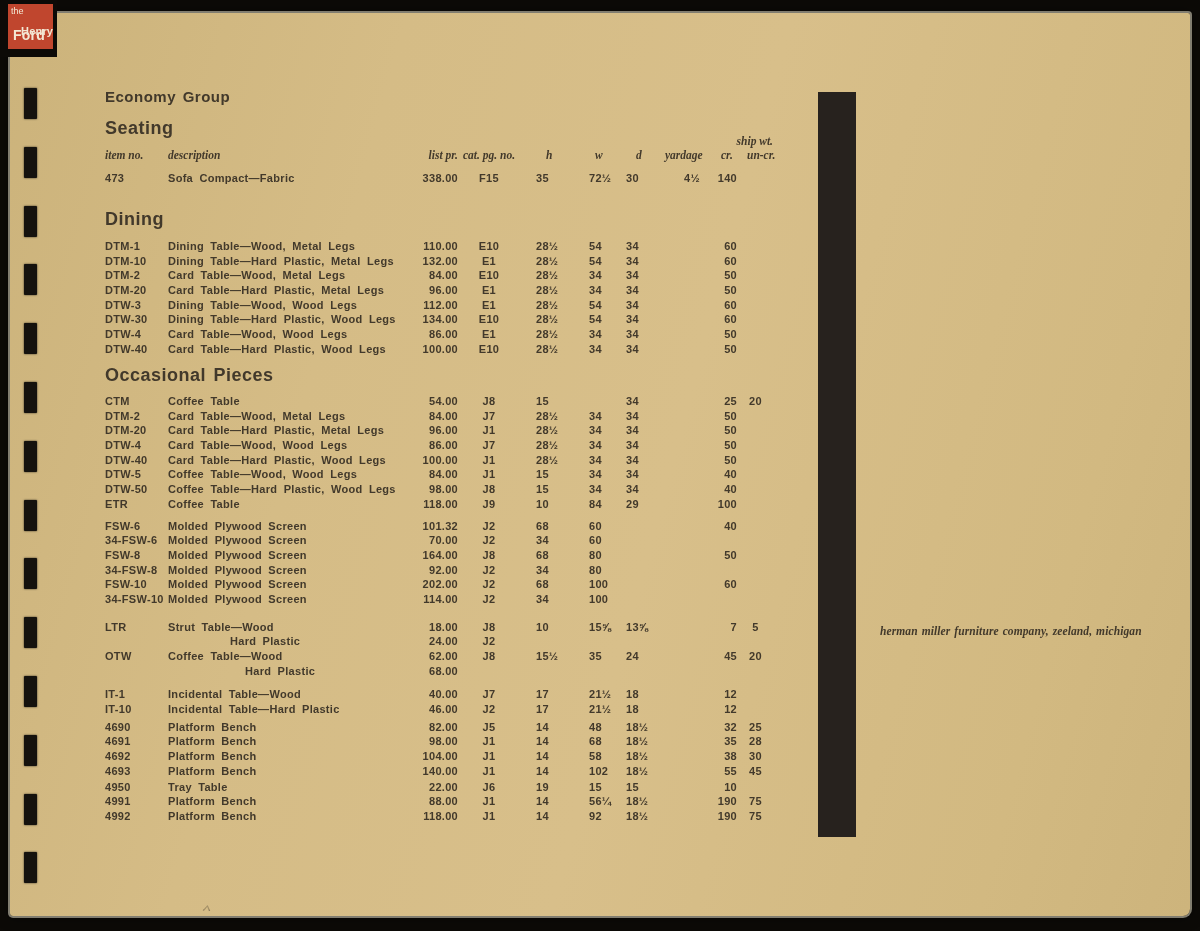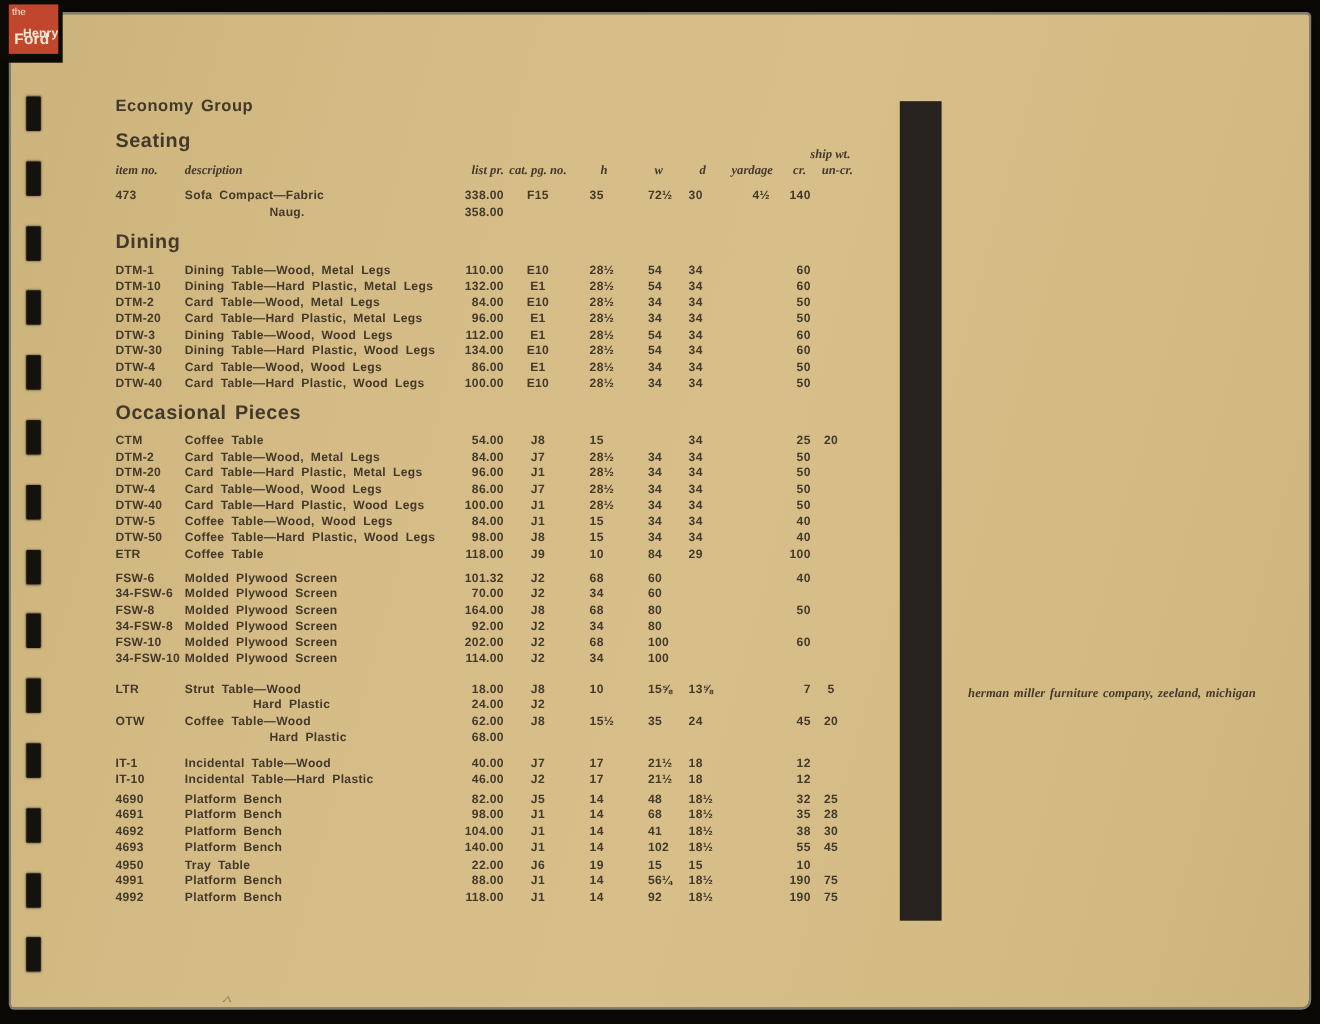--- a/index.html
+++ b/index.html
@@ -158,24 +158,20 @@
             <span class="c c-item">473</span>
             <span class="c c-desc">Sofa Compact—Fabric</span>
             <span class="c c-pr">338.00</span>
             <span class="c c-cat">F15</span>
             <span class="c c-h">35</span>
             <span class="c c-w">72½</span>
             <span class="c c-d">30</span>
             <span class="c c-yd">4½</span>
             <span class="c c-cr">140</span>
           </div>
-          <div class="row">
-            <span class="c c-desc ind2">Naug.</span>
-            <span class="c c-pr">358.00</span>
-          </div>
         </div>
       </div>
 
     <h2 class="sec-head sec-dining">Dining</h2>
     <div class="rows" id="dining-rows">
         <div class="group g0">
           <div class="row">
             <span class="c c-item">DTM-1</span>
             <span class="c c-desc">Dining Table—Wood, Metal Legs</span>
             <span class="c c-pr">110.00</span>
@@ -472,21 +468,21 @@
             <span class="c c-d">18½</span>
             <span class="c c-cr">35</span>
             <span class="c c-un">28</span>
           </div>
           <div class="row">
             <span class="c c-item">4692</span>
             <span class="c c-desc">Platform Bench</span>
             <span class="c c-pr">104.00</span>
             <span class="c c-cat">J1</span>
             <span class="c c-h">14</span>
-            <span class="c c-w">41</span>
+            <span class="c c-w">58</span>
             <span class="c c-d">18½</span>
             <span class="c c-cr">38</span>
             <span class="c c-un">30</span>
           </div>
           <div class="row">
             <span class="c c-item">4693</span>
             <span class="c c-desc">Platform Bench</span>
             <span class="c c-pr">140.00</span>
             <span class="c c-cat">J1</span>
             <span class="c c-h">14</span>

